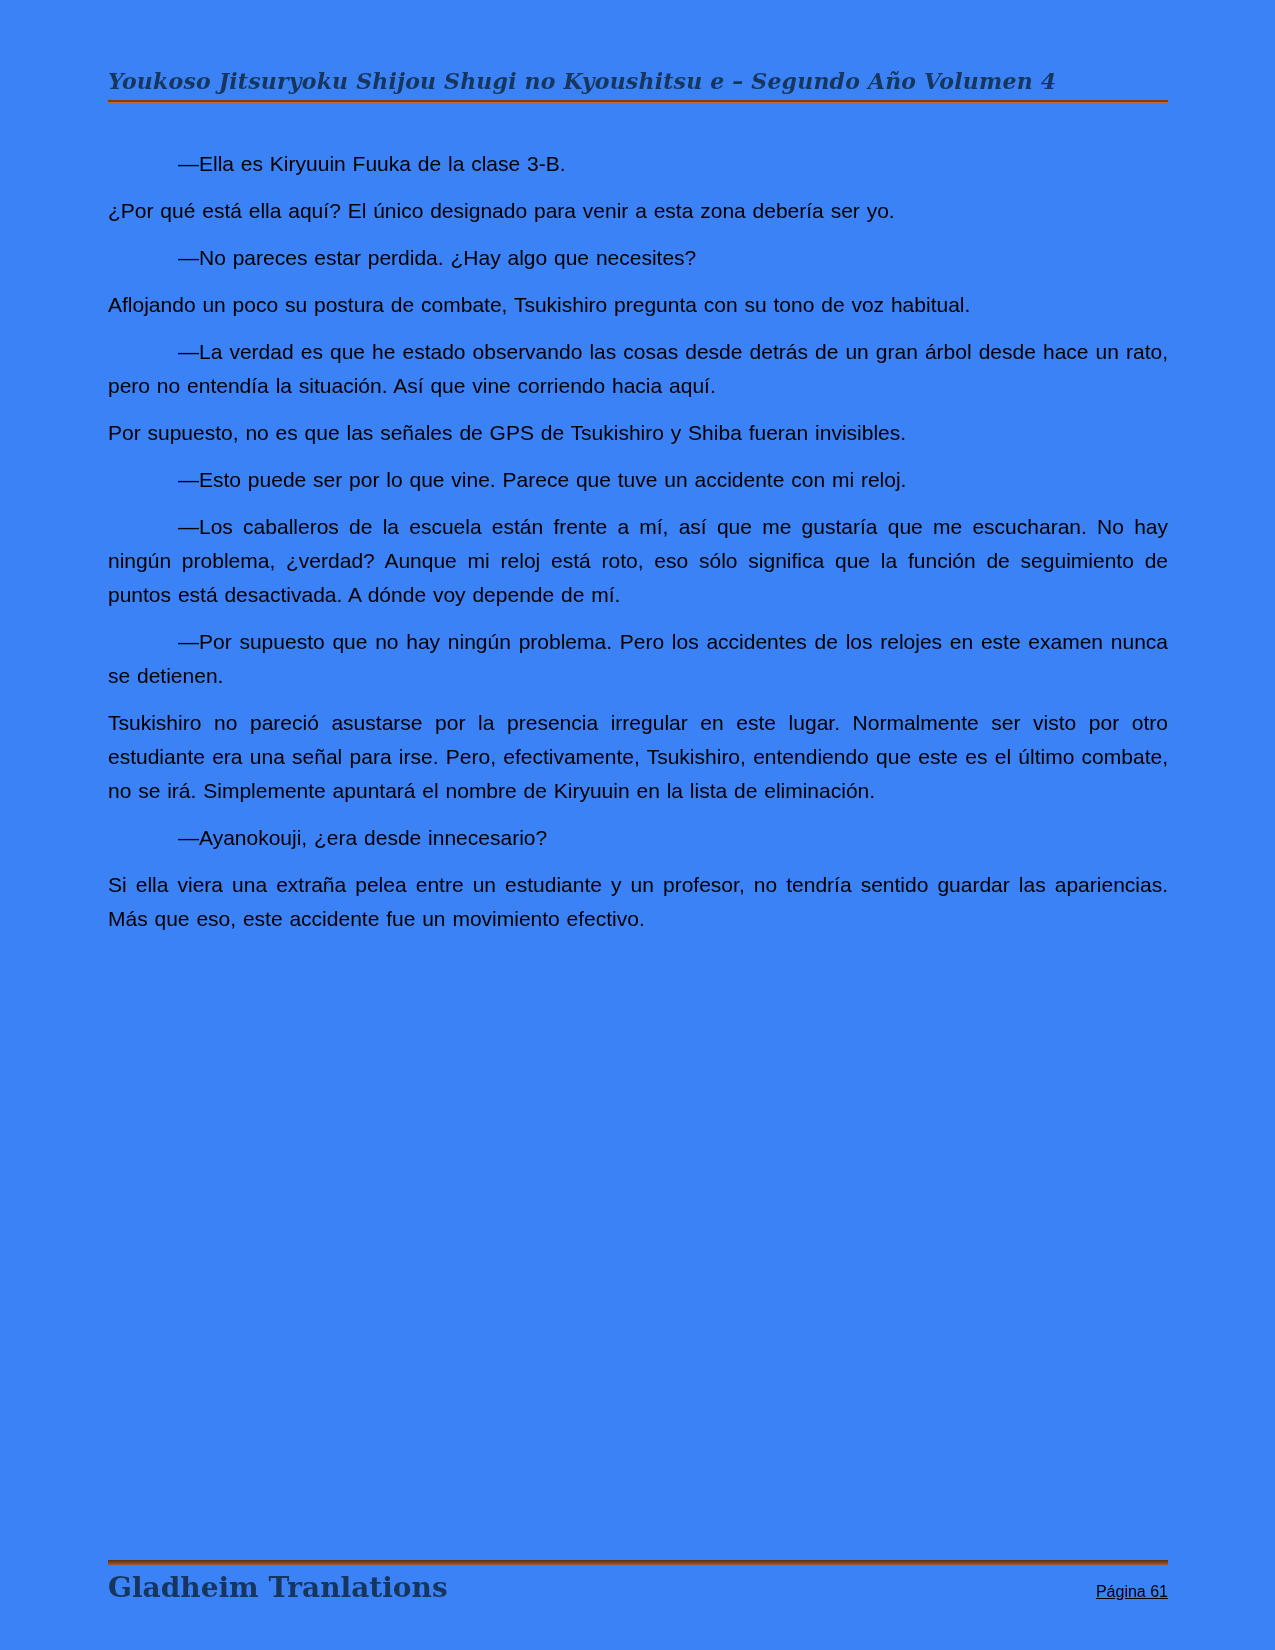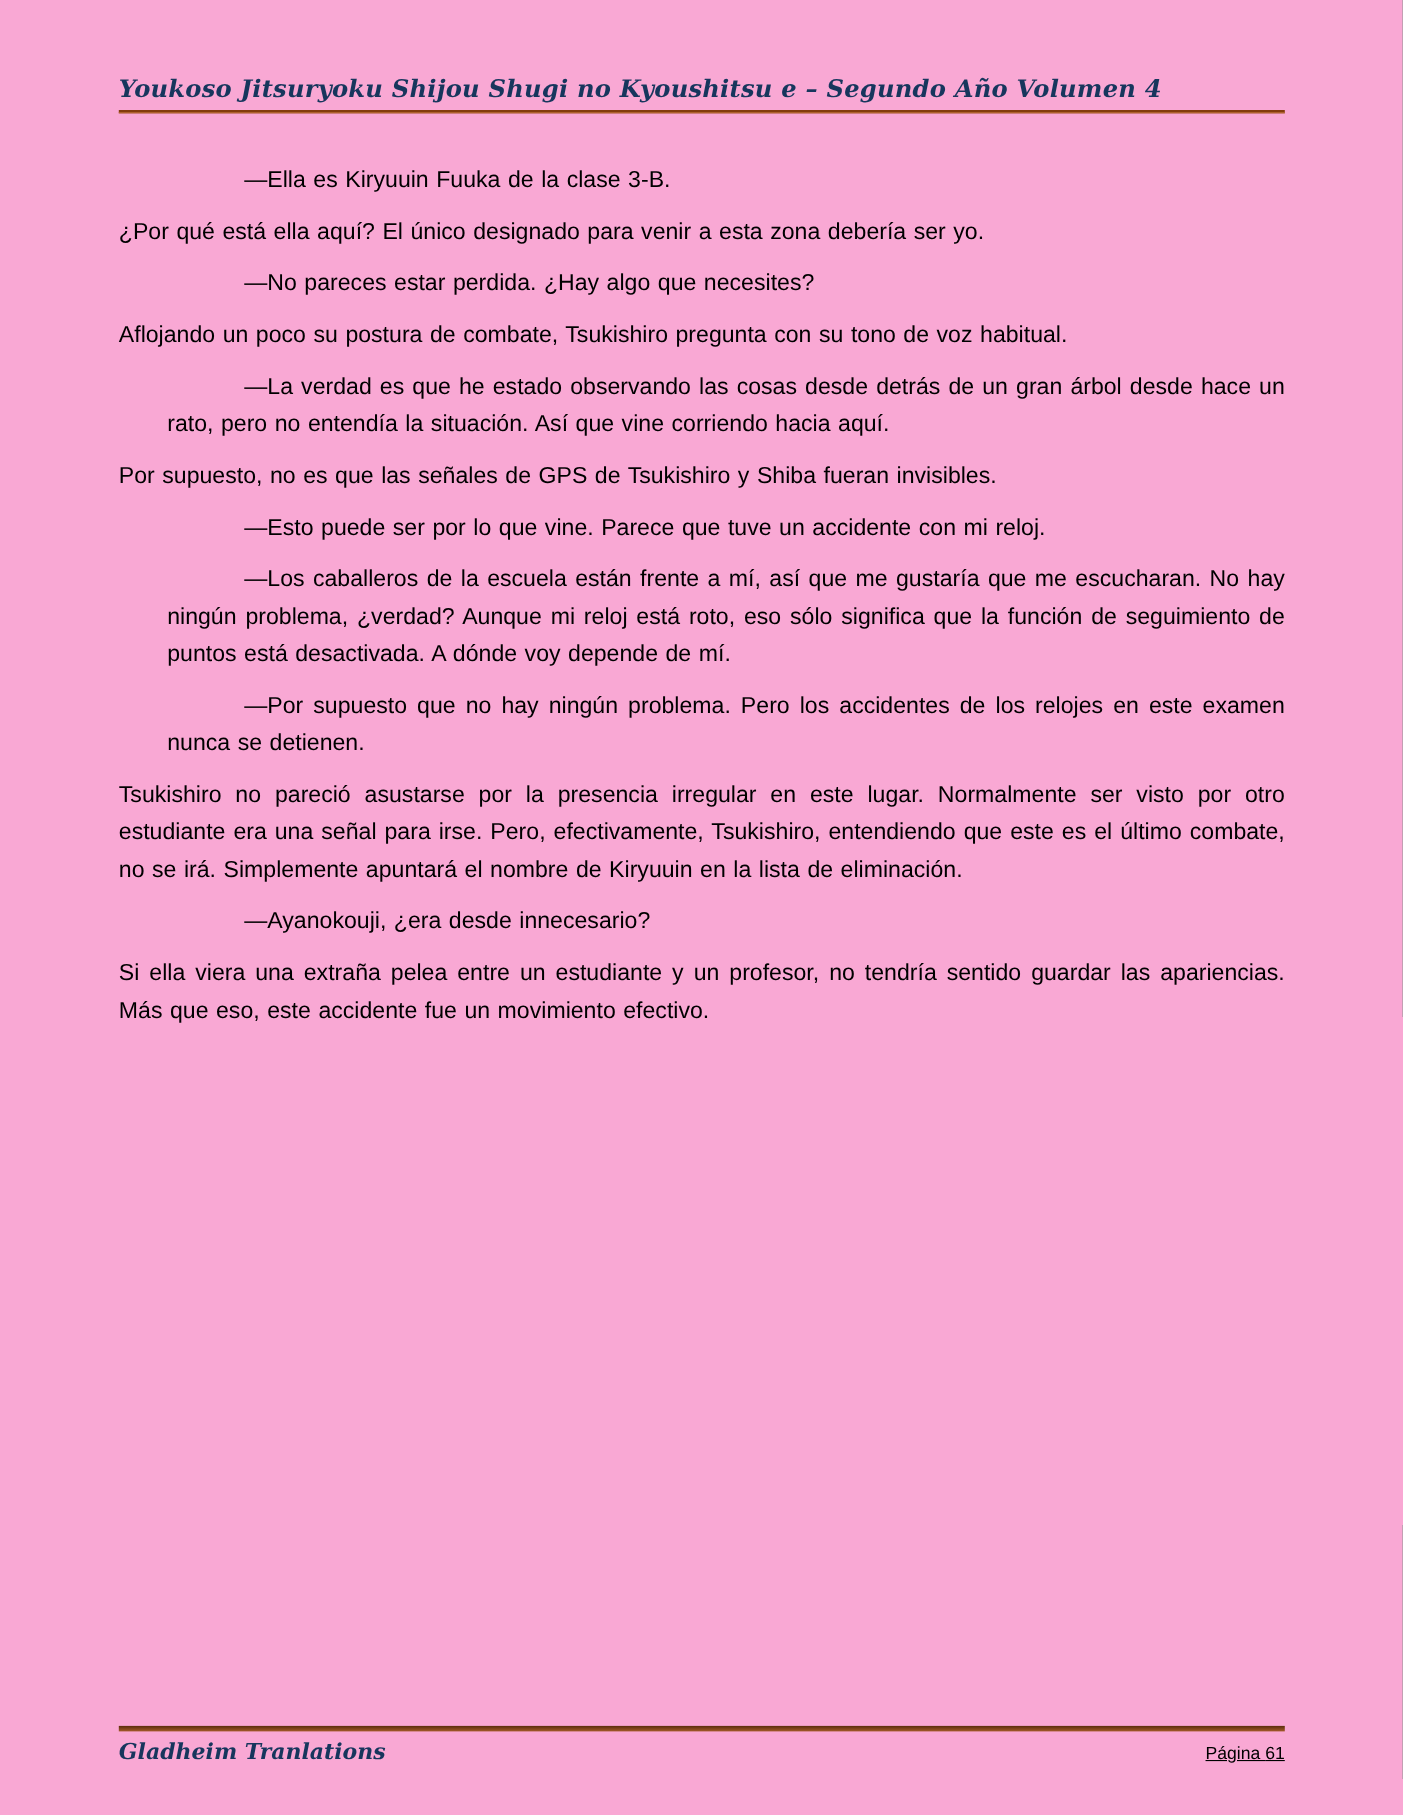--- a/index.html
+++ b/index.html
@@ -2,21 +2,21 @@
 <html><head>
 <meta charset="utf-8">
 <style>
   * { margin: 0; padding: 0; box-sizing: border-box; }
   html, body { background: #9a9a9a; }
   .page {
     position: relative;
     width: 1275px;
     height: 1650px;
     margin: 0 auto;
-    background: #f9a8d4;
+    background: #3b82f6;
     font-family: "Liberation Sans", sans-serif;
     color: #000000;
     overflow: hidden;
   }
   .content {
     position: absolute;
     left: 108px;
     right: 107px;
     top: 68px;
   }
@@ -40,43 +40,41 @@
   }
   .para {
     font-size: 21px;
     line-height: 34px;
     text-align: justify;
     margin-bottom: 13px;
     word-spacing: 1px;
   }
   .para.indent {
     text-indent: 70px;
-    margin-left: 44px;
   }
   .footer {
     position: absolute;
     left: 108px;
     right: 107px;
     bottom: 46px;
   }
   .footer-rule {
     height: 5px;
     background: linear-gradient(#5a2d0c, #a45a2a);
     margin-bottom: 6px;
   }
   .footer-row {
     display: flex;
     justify-content: space-between;
     align-items: baseline;
   }
   .footer-left {
     font-family: "DejaVu Serif", "Liberation Serif", serif;
-    font-style: italic;
     font-weight: bold;
-    font-size: 20px;
+    font-size: 28px;
     color: #17365d;
   }
   .footer-right {
     font-size: 16px;
     color: #000000;
     text-decoration: underline;
   }
 </style>
 </head>
 <body>

